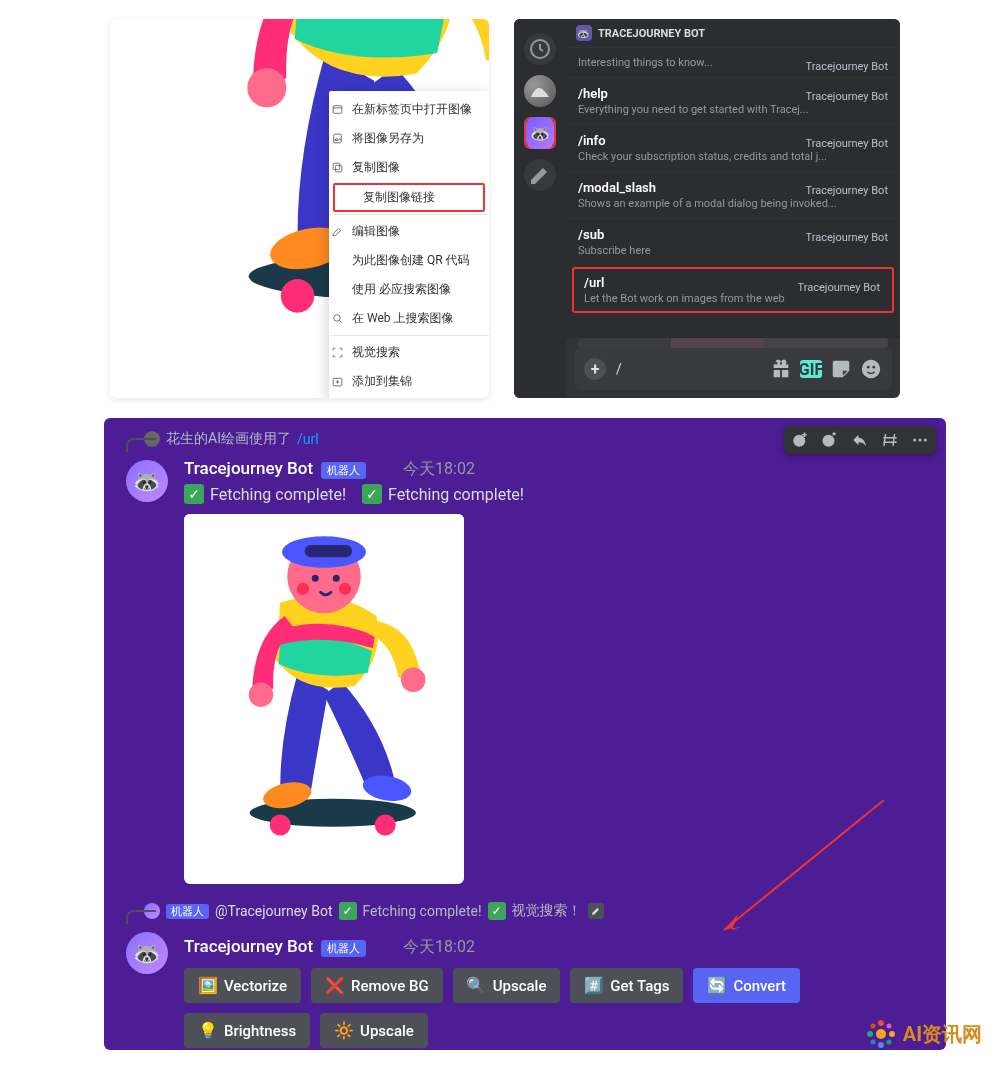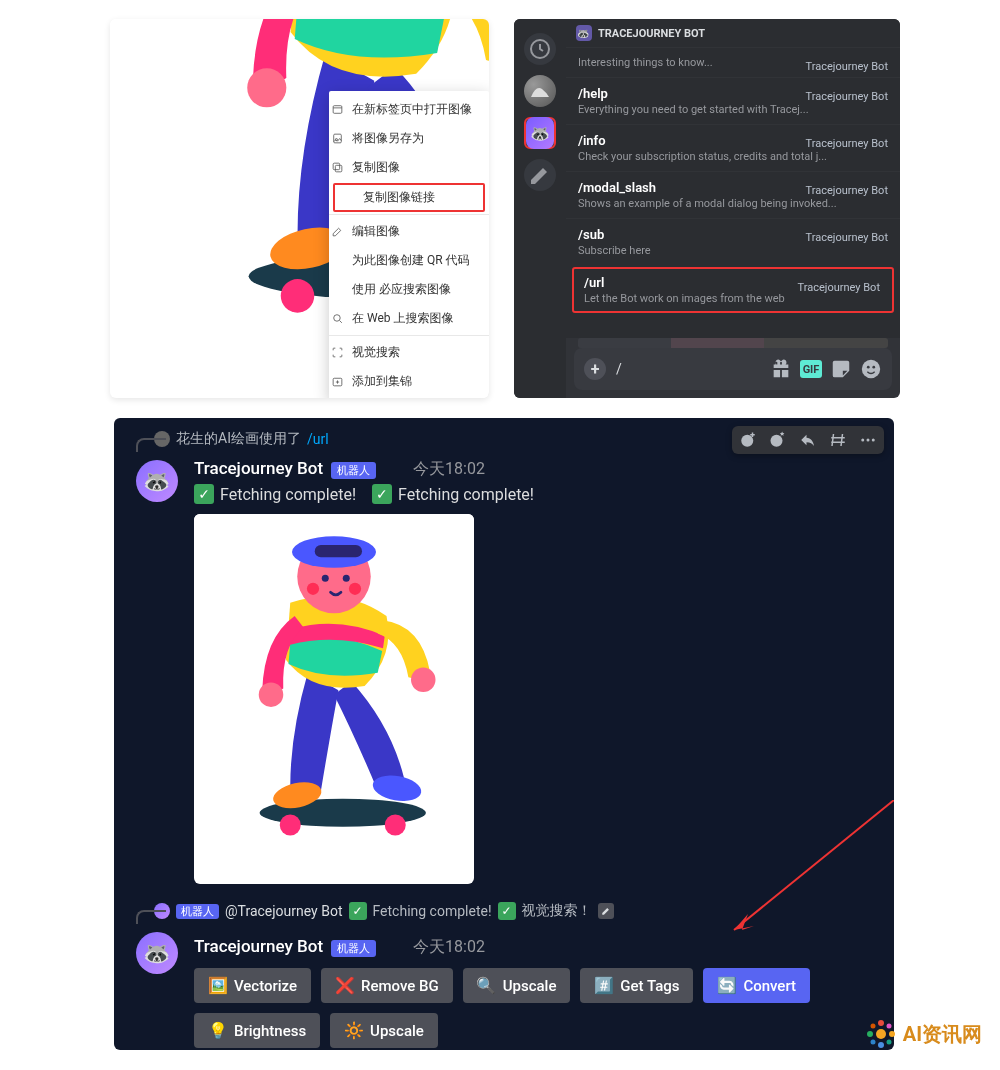--- a/index.html
+++ b/index.html
@@ -32,24 +32,24 @@
   .p2-cmd .title { color:#fff; font-weight:600; font-size:13px; }
   .p2-cmd .desc { color:#96989d; font-size:11px; }
   .p2-cmd .bot { position:absolute; right:12px; top:12px; color:#b8c0cc; font-size:11px;}
   .p2-cmd.hl { border: 2px solid #e33; border-radius: 3px; margin: 2px 6px; padding: 6px 10px; }
   .p2-thumbs { height: 10px; background: linear-gradient(90deg,#3a3c42 0 30%,#52454d 30% 60%, #444 60% 100%); margin: 0 12px; border-radius: 3px;}
   .p2-input { height: 42px; margin: 8px; margin-top: auto; background: #383a40; border-radius: 8px; display:flex; align-items:center; padding: 0 10px; gap:10px; color:#dbdee1; }
   .p2-input .plus { width:22px; height:22px; border-radius:11px; background:#4e5058; display:flex; align-items:center; justify-content:center; color:#dbdee1; font-weight:bold; font-size:16px;}
   .p2-input .slash { color:#dbdee1; font-size:14px; flex:1;}
   .p2-input .right-icons { display:flex; gap:8px; align-items:center; color:#b5bac1;}
   .p2-input .ri { width:22px; height:18px; display:flex; align-items:center; justify-content:center; font-size:14px;}
-  .p2-input .gif { font-weight:700; font-size:11px; background:#5eead4; color:#383a40; border-radius:3px; padding:2px 3px;}
+  .p2-input .gif { font-weight:700; font-size:16px; background:#5eead4; color:#383a40; border-radius:3px; padding:2px 3px;}
 
   
-  .panel3 { position: absolute; left: 114px; top: 418px; width: 780px; height: 632px; background: #0f172a; border-radius: 6px; overflow: hidden; color:#dbdee1; }
+  .panel3 { position: absolute; left: 104px; top: 418px; width: 842px; height: 632px; background: #4c1d95; border-radius: 6px; overflow: hidden; color:#dbdee1; }
   .p3-toolbar { position:absolute; right:10px; top:8px; background:#313338; border-radius:6px; padding:4px 6px; display:flex; gap:10px; box-shadow:0 2px 6px rgba(0,0,0,0.3);}
   .p3-toolbar .tb { width:20px; height:20px; color:#b5bac1; display:flex; align-items:center; justify-content:center;}
   .p3-toolbar .tb svg { width:18px; height:18px; }
   .p3-msg { padding: 14px 20px 0 80px; position:relative; }
   .p3-reply { position:absolute; left:40px; top:12px; font-size:14px; color:#b5bac1; display:flex; align-items:center; gap:6px;}
   .p3-reply .curve { width:30px; height:14px; border-left:2px solid #4e5058; border-top:2px solid #4e5058; border-top-left-radius:8px; position:absolute; left:-18px; top:8px;}
   .p3-reply .rav { width:16px; height:16px; border-radius:8px; background:#666;}
   .p3-reply .url { color:#00a8fc; }
   .p3-reply .badge { background:#5865f2; color:#fff; font-size:11px; padding:0 5px; border-radius:3px; font-weight:500;}
   .p3-avatar { position:absolute; left:22px; top:42px; width:42px; height:42px; border-radius:21px; background:linear-gradient(135deg,#8a6fff,#c08aff); display:flex; align-items:center; justify-content:center; font-size:22px;}

